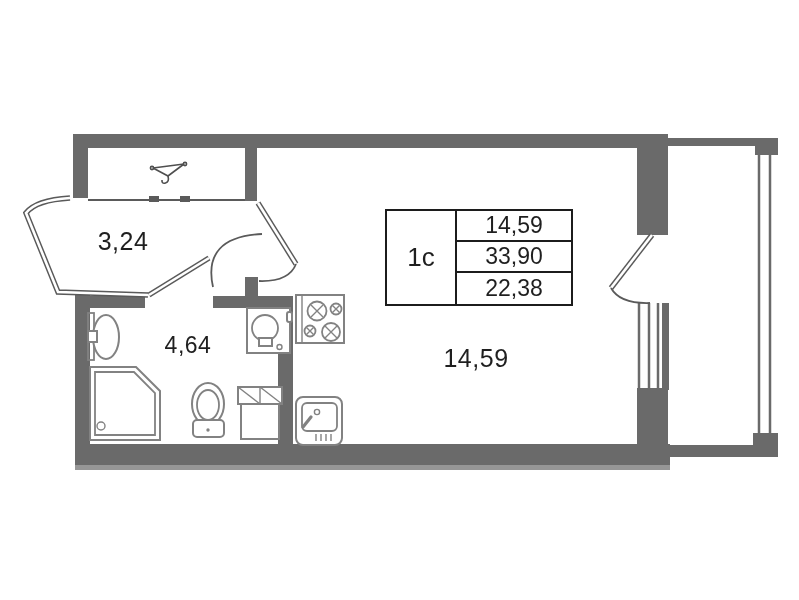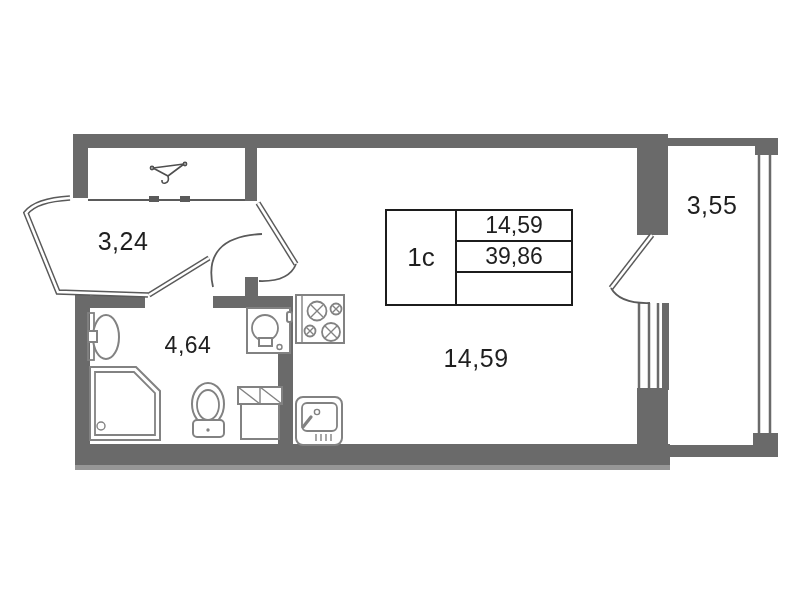--- a/index.html
+++ b/index.html
@@ -153,21 +153,21 @@
       <rect class="fxo" x="302" y="403" width="35" height="28" rx="5"></rect>
       <circle class="fxt" cx="317" cy="412" r="2.6"></circle>
       <line x1="303" y1="427" x2="311" y2="417" stroke="#828282" stroke-width="3.2" stroke-linecap="round"></line>
       <path class="fxt" d="M316,434 V441 M321,434 V441 M326,434 V441 M331,434 V441"></path>
     </g>
   </svg>
 
   <div class="lbl lbl-hallway">3,24</div>
   <div class="lbl lbl-bathroom">4,64</div>
   <div class="lbl lbl-living">14,59</div>
-  <div class="lbl lbl-balcony">3,55</div>
 
   <div class="area-table">
     <div class="at-unit">1с</div>
     <div class="at-val">14,59</div>
-    <div class="at-val">39,86</div>
+    <div class="at-val">33,90</div>
+    <div class="at-val last">22,38</div>
   </div>
 
 </div>
 
 </body></html>

